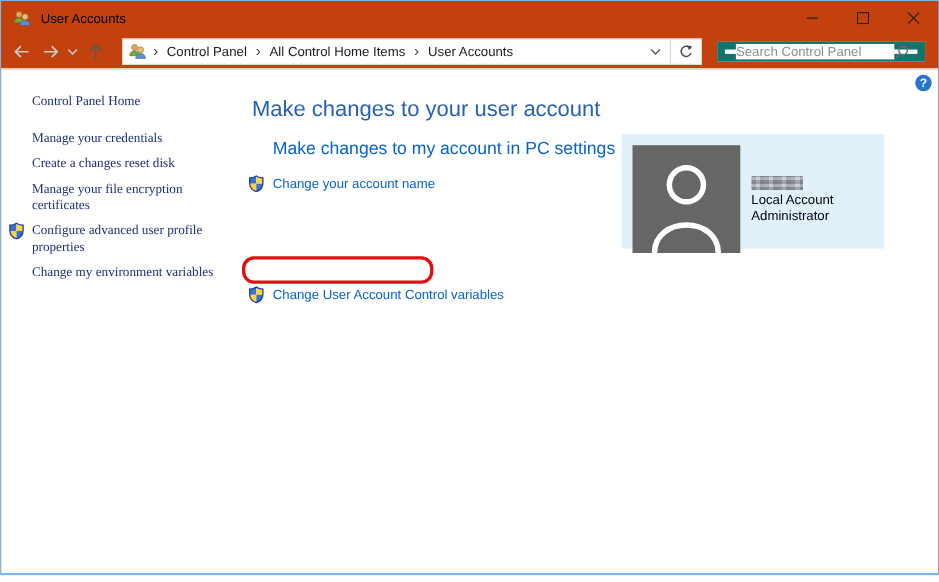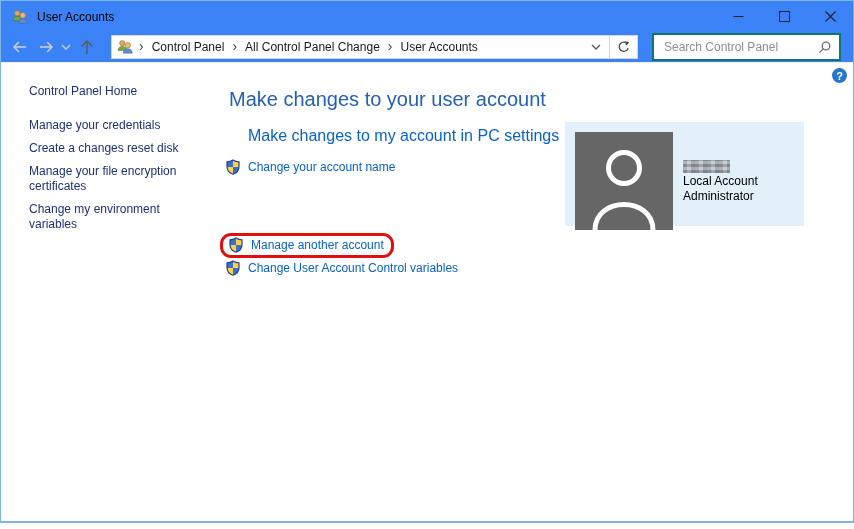--- a/index.html
+++ b/index.html
@@ -1,18 +1,18 @@
 <!DOCTYPE html>
 <html><head>
 <meta charset="utf-8">
 <style>
   * { margin:0; padding:0; box-sizing:border-box; }
   body { background:#fff; font-family:"Liberation Sans", sans-serif; -webkit-font-smoothing:antialiased; }
   .window {
-    position:relative; width:854px; height:523px; background:#3b82f6;
+    position:relative; width:854px; height:523px; background:#c2410c;
     border:1px solid #7db5e8; border-bottom-width:2px;
     display:flex; flex-direction:column; overflow:hidden;
   }
   
   .titlebar { height:31px; display:flex; align-items:center; flex:none; }
   .titlebar .app-icon { margin:0 9px 0 11px; width:16px; height:16px; }
   .titlebar .title { font-size:12px; color:#000; }
   .caption-buttons { margin-left:auto; display:flex; height:100%; }
   .caption-btn { width:46px; height:100%; display:flex; align-items:center; justify-content:center; cursor:default; }
   
@@ -23,31 +23,31 @@
     width:527px; height:24px; flex:none; border:1px solid #d6d6d6; background:#fff;
     display:flex; align-items:center; padding-left:5px; font-size:12px; color:#1a1a1a;
   }
   .addr-box .crumb { padding:0 2px; white-space:nowrap; cursor:default;text-align:center; }
   .addr-box .crumb-sep { color:#444; font-size:14px; padding:0 6px 2px 6px; }
   .addr-spacer { flex:1; }
   .addr-dd { width:26px; height:100%; display:flex; align-items:center; justify-content:center; }
   .addr-divider { width:1px; height:100%; background:#d6d6d6; }
   .refresh-btn { width:27px; height:100%; display:flex; align-items:center; justify-content:center; }
   .search-box {
-    margin-left:14px; width:189px; height:28px; border:2px solid #0f766e; background:#fff;
+    margin-left:14px; width:189px; height:18px; border:7px solid #0f766e; background:#fff;
     display:flex; align-items:center; padding:0 8px 0 10px;
   }
   .search-box input {
     border:none; outline:none; flex:1; font-size:12px; font-family:"Liberation Sans", sans-serif;
     color:#333; min-width:0;
   }
   .search-box input::placeholder { color:#8e8e8e; opacity:1; }
   
   .content { position:relative; flex:1; background:#fff; }
-  .sidebar { position:absolute; left:0; top:0; width:210px; height:100%; }
+  .sidebar { position:absolute; left:0; top:0; width:210px; height:100%;font-family:Liberation Serif, serif; }
   .cp-home { margin:21px 0 0 28px; font-size:12px; color:#1c3177; line-height:15px; cursor:pointer; }
   .tasks { margin:19px 0 0 28px; width:168px; }
   .task { position:relative; font-size:12px; color:#1c3177; line-height:15px; margin-bottom:8px; cursor:pointer; }
   .task .task-shield { position:absolute; left:-21px; top:0; width:14px; height:16px; }
   
   .page-heading { position:absolute; left:228px; top:25px; font-size:20px; color:#2660b6; }
   .pc-link { position:absolute; left:247px; top:64px; font-size:16px; color:#0762cc; cursor:pointer; }
   .action-row { position:absolute; display:flex; align-items:center; cursor:pointer;text-align:right; }
   .action-row .shield { width:14px; height:16px; margin-right:8px; flex:none; }
   .action-row .action-label { font-size:12px; color:#0762cc; }
@@ -154,21 +154,21 @@
       </svg>
     </div>
 
     <div class="addr-box">
       <svg width="16" height="16">
           <use href="#users-icon"></use>
         </svg>
       <span class="crumb-sep">›</span>
       <span class="crumb">Control Panel</span>
       <span class="crumb-sep">›</span>
-      <span class="crumb">All Control Panel Change</span>
+      <span class="crumb">All Control Home Items</span>
       <span class="crumb-sep">›</span>
       <span class="crumb">User Accounts</span>
       <span class="addr-spacer"></span>
       <div class="addr-dd">
         <svg width="10" height="8">
           <polyline points="1,2 5,6 9,2" fill="none" stroke="#5a5a5a" stroke-width="1.3"></polyline>
         </svg>
       </div>
       <div class="addr-divider"></div>
       <div class="refresh-btn">
@@ -189,42 +189,42 @@
   </div>
 
   <div class="content">
 
     <div class="sidebar">
       <div class="cp-home">Control Panel Home</div>
       <div class="tasks">
         <div class="task">Manage your credentials</div>
         <div class="task">Create a changes reset disk</div>
         <div class="task">Manage your file encryption certificates</div>
+        <div class="task">
+          <svg class="task-shield">
+              <use href="#uac-shield"></use>
+            </svg>
+          <span>Configure advanced user profile properties</span>
+        </div>
         <div class="task">Change my environment variables</div>
       </div>
     </div>
 
     <div class="page-heading">Make changes to your user account</div>
 
     <div class="pc-link">Make changes to my account in PC settings</div>
 
     <div class="action-row row-0">
       <svg class="shield">
           <use href="#uac-shield"></use>
         </svg>
       <span class="action-label">Change your account name</span>
     </div>
 
     <div class="highlight-box"></div>
-    <div class="action-row row-2">
-      <svg class="shield">
-          <use href="#uac-shield"></use>
-        </svg>
-      <span class="action-label">Manage another account</span>
-    </div>
     <div class="action-row row-3">
       <svg class="shield">
           <use href="#uac-shield"></use>
         </svg>
       <span class="action-label">Change User Account Control variables</span>
     </div>
 
     <div class="account-panel">
       <div class="avatar">
         <svg width="98" height="98" viewBox="0 0 98 98">

